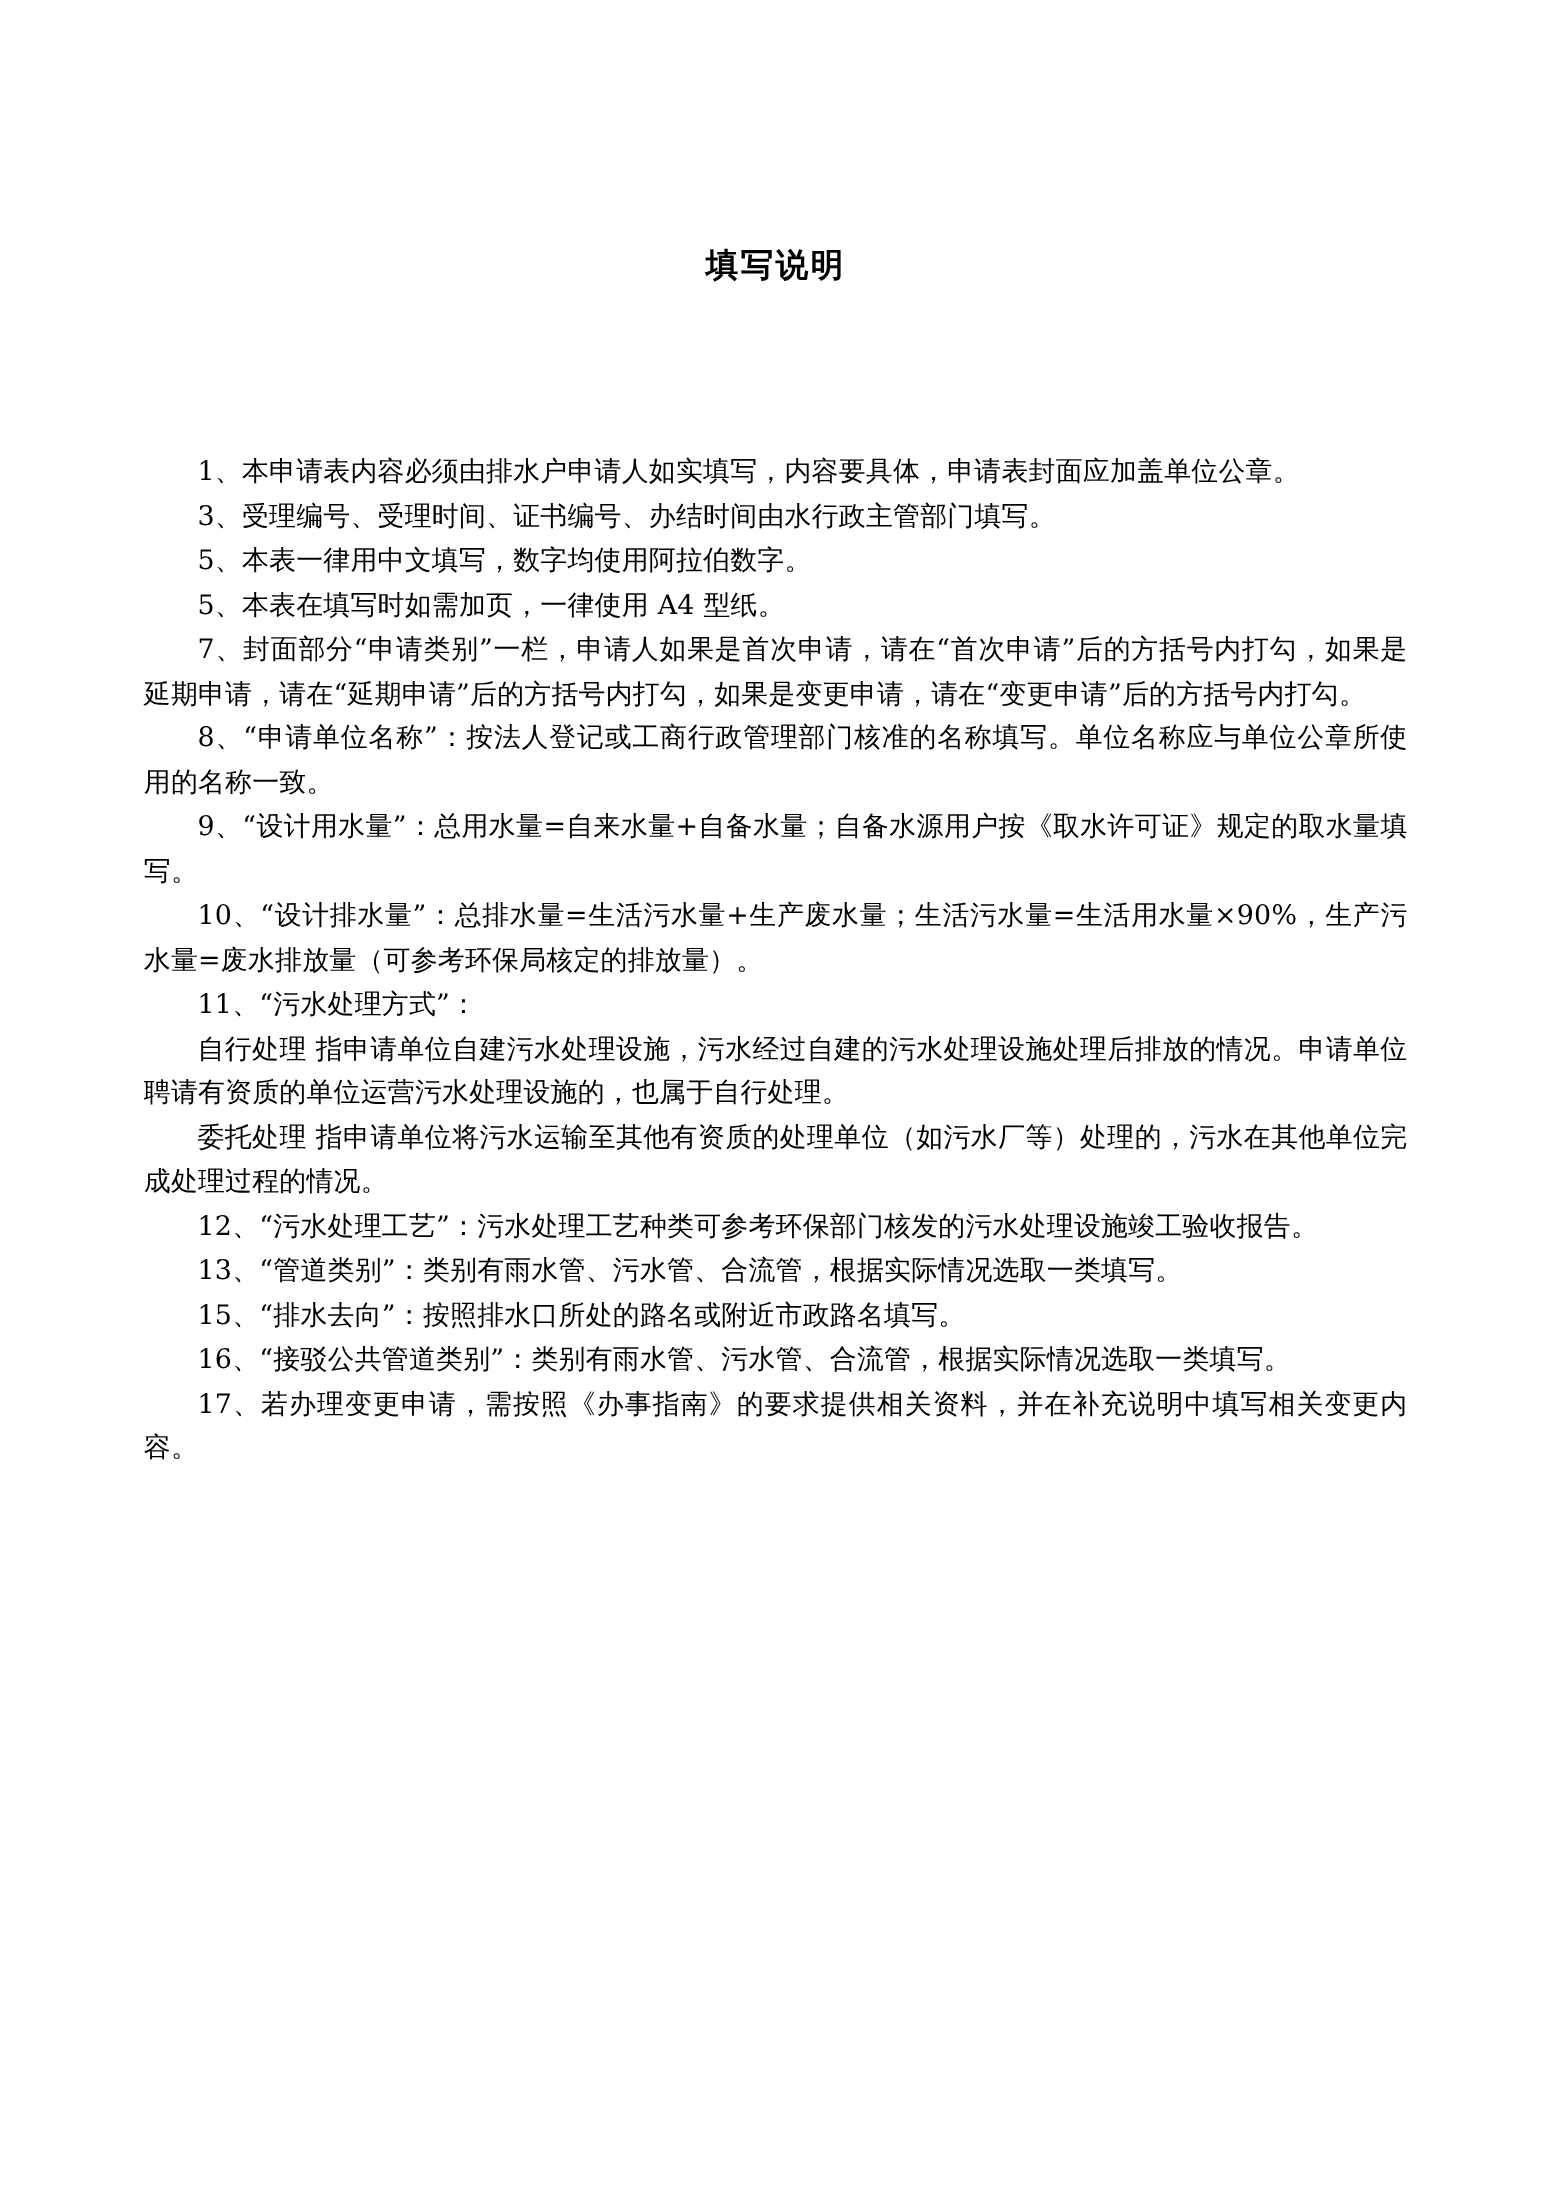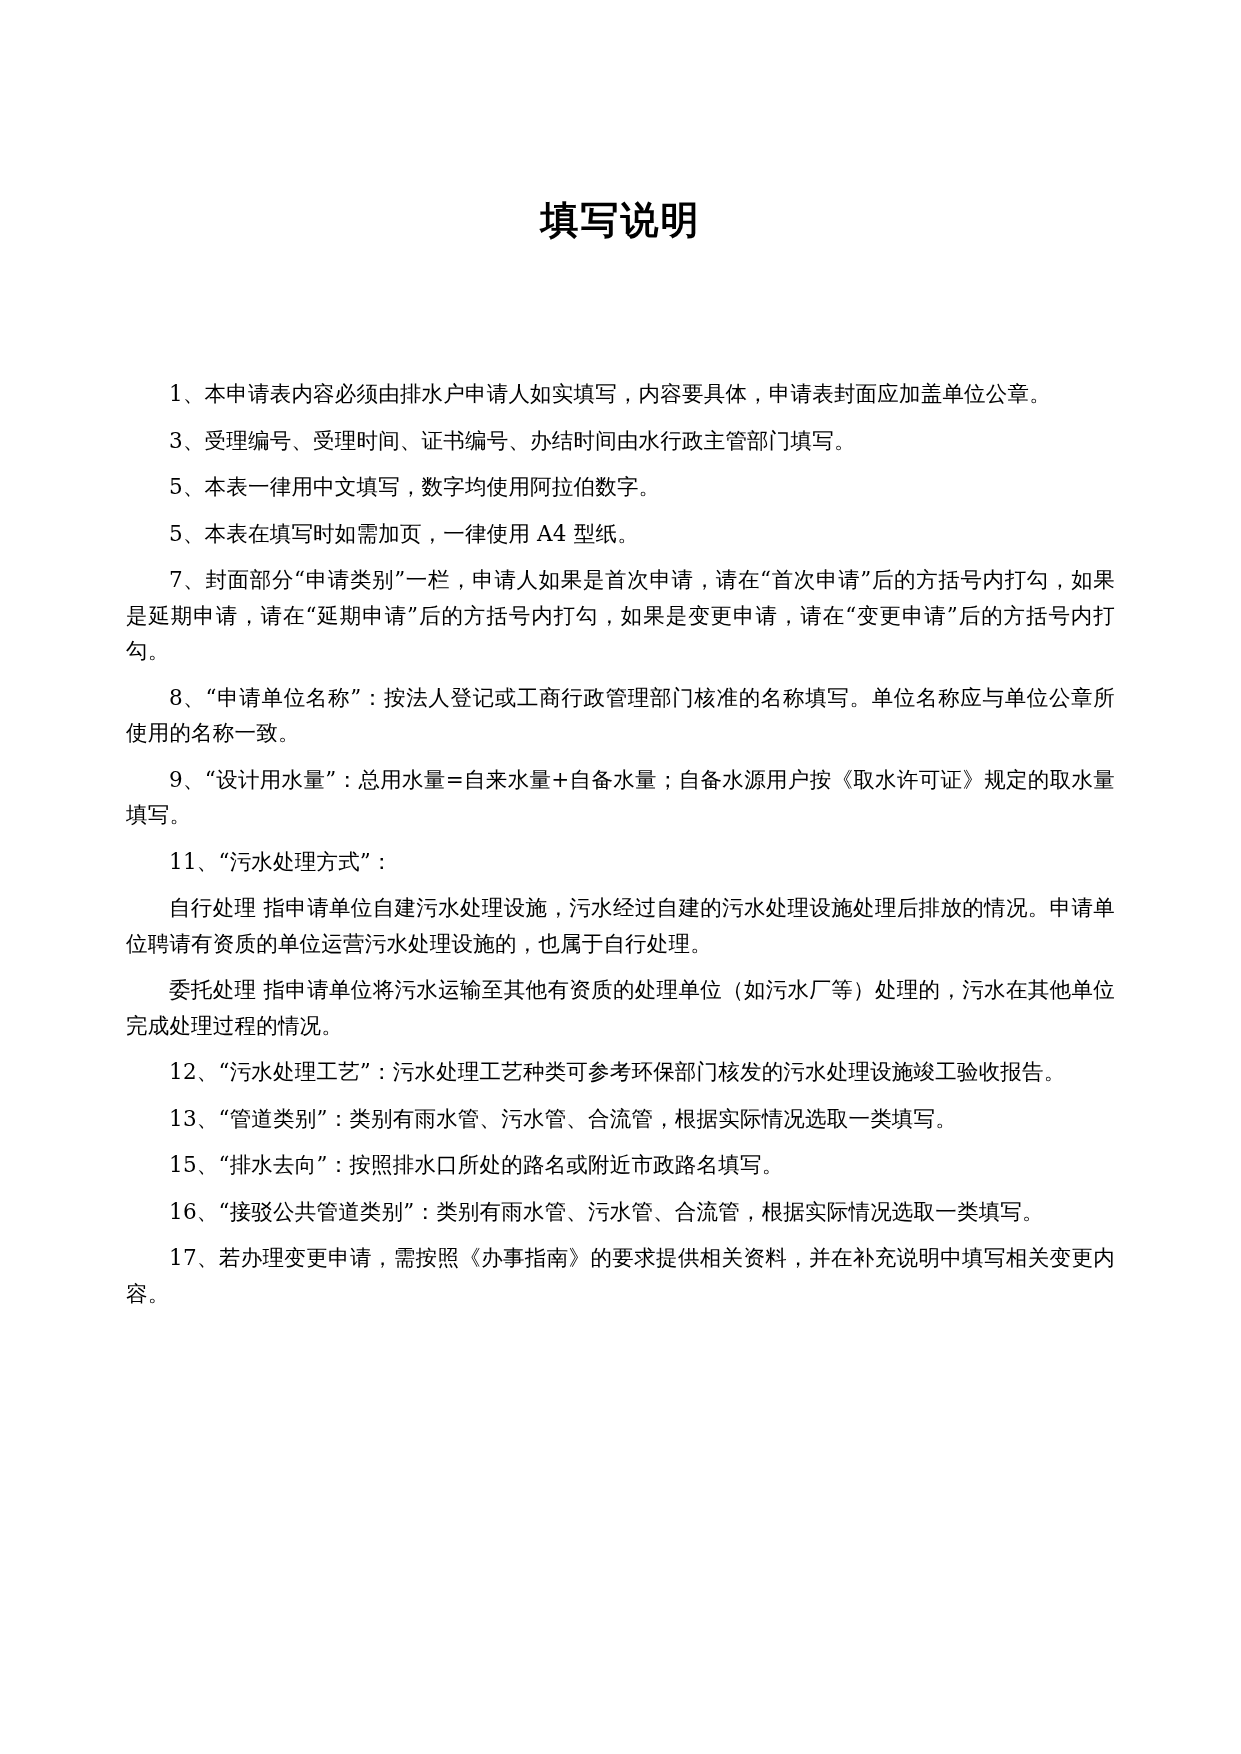--- a/index.html
+++ b/index.html
@@ -17,35 +17,35 @@
   }
   .page {
     position: relative;
     width: 1241px;
     height: 1754px;
     box-sizing: border-box;
     padding: 0 115px;
   }
   .doc-title {
     text-align: center;
-    font-size: 38px;
+    font-size: 26px;
     font-weight: bold;
     letter-spacing: 2px;
     margin-top: 195px;
     font-family: "DejaVu Serif", "Liberation Serif", serif;
   }
   .body-block {
     margin-top: 130px;
   }
   p.para {
     font-size: 21.5px;
     line-height: 35.5px;
     text-align: justify;
     text-justify: inter-ideograph;
-    margin: 11px;
+    margin: 0;
     text-indent: 43px;
     letter-spacing: 0.2px;
   }
   .b {
     font-weight: normal;
   }
 </style>
 </head>
 <body>
 
@@ -54,20 +54,21 @@
   <div class="doc-title">填写说明</div>
 
   <div class="body-block">
       <p class="para"><span>1、本申请表内容必须由排水户申请人如实填写，内容要具体，申请表封面应加盖单位公章。</span></p>
       <p class="para"><span>3、</span><span class="b">受理编号、受理时间、证书编号、办结时间</span><span>由水行政主管部门填写。</span></p>
       <p class="para"><span>5、本表一律用中文填写，数字均使用阿拉伯数字。</span></p>
       <p class="para"><span>5、本表在填写时如需加页，一律使用 A4 型纸。</span></p>
       <p class="para"><span>7、封面部分“</span><span class="b">申请类别</span><span>”一栏，申请人如果是首次申请，请在“首次申请”后的方括号内打勾，如果是延期申请，请在“延期申请”后的方括号内打勾，如果是变更申请，请在“变更申请”后的方括号内打勾。</span></p>
       <p class="para"><span>8、“</span><span class="b">申请单位名称</span><span>”：按法人登记或工商行政管理部门核准的名称填写。单位名称应与单位公章所使用的名称一致。</span></p>
       <p class="para"><span>9、“</span><span class="b">设计用水量</span><span>”：总用水量=自来水量+自备水量；自备水源用户按《取水许可证》规定的取水量填写。</span></p>
+      <p class="para"><span>10、“</span><span class="b">设计排水量</span><span>”：总排水量=生活污水量+生产废水量；生活污水量=生活用水量×90%，生产污水量=废水排放量（可参考环保局核定的排放量）。</span></p>
       <p class="para"><span>11、“</span><span class="b">污水处理方式</span><span>”：</span></p>
       <p class="para"><span class="b">自行处理</span><span> 指申请单位自建污水处理设施，污水经过自建的污水处理设施处理后排放的情况。申请单位聘请有资质的单位运营污水处理设施的，也属于自行处理。</span></p>
       <p class="para"><span class="b">委托处理</span><span> 指申请单位将污水运输至其他有资质的处理单位（如污水厂等）处理的，污水在其他单位完成处理过程的情况。</span></p>
       <p class="para"><span>12、“</span><span class="b">污水处理工艺</span><span>”：污水处理工艺种类可参考环保部门核发的污水处理设施竣工验收报告。</span></p>
       <p class="para"><span>13、“</span><span class="b">管道类别</span><span>”：类别有雨水管、污水管、合流管，根据实际情况选取一类填写。</span></p>
       <p class="para"><span>15、“</span><span class="b">排水去向</span><span>”：按照排水口所处的路名或附近市政路名填写。</span></p>
       <p class="para"><span>16、“</span><span class="b">接驳公共管道类别</span><span>”：类别有雨水管、污水管、合流管，根据实际情况选取一类填写。</span></p>
       <p class="para"><span>17、若办理变更申请，需按照《办事指南》的要求提供相关资料，并在补充说明中填写相关变更内容。</span></p>
     </div>
 

